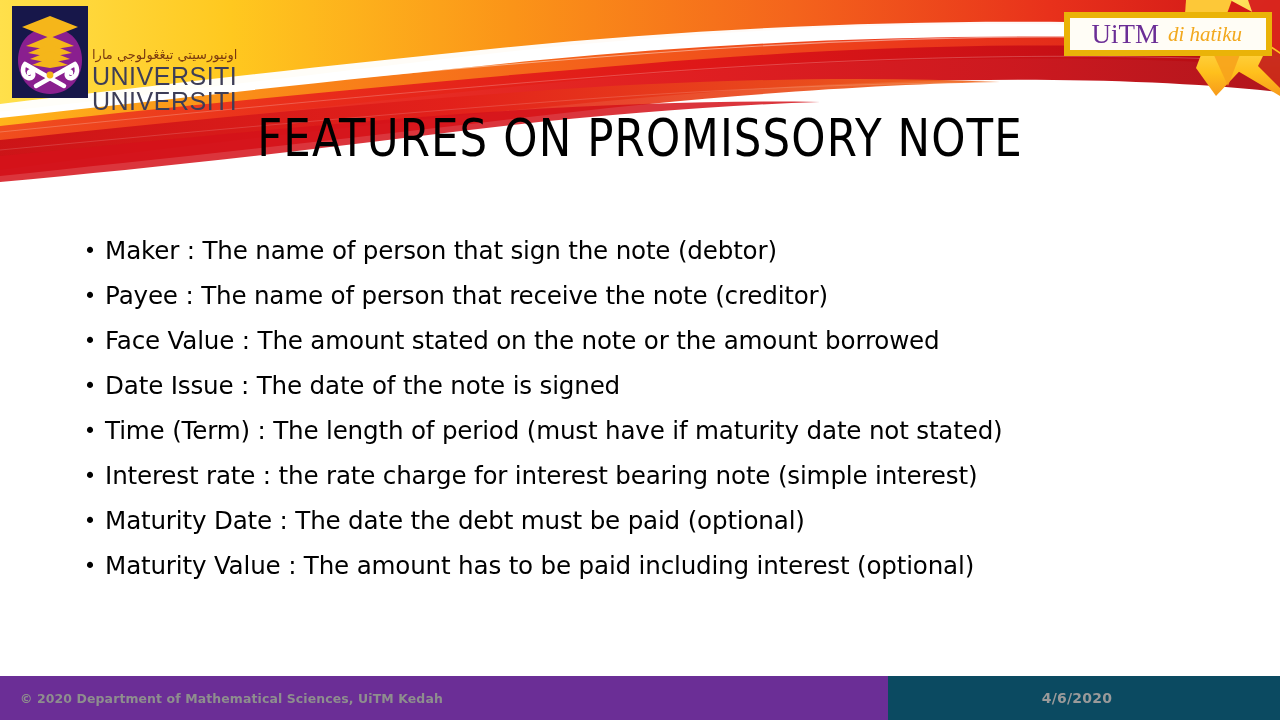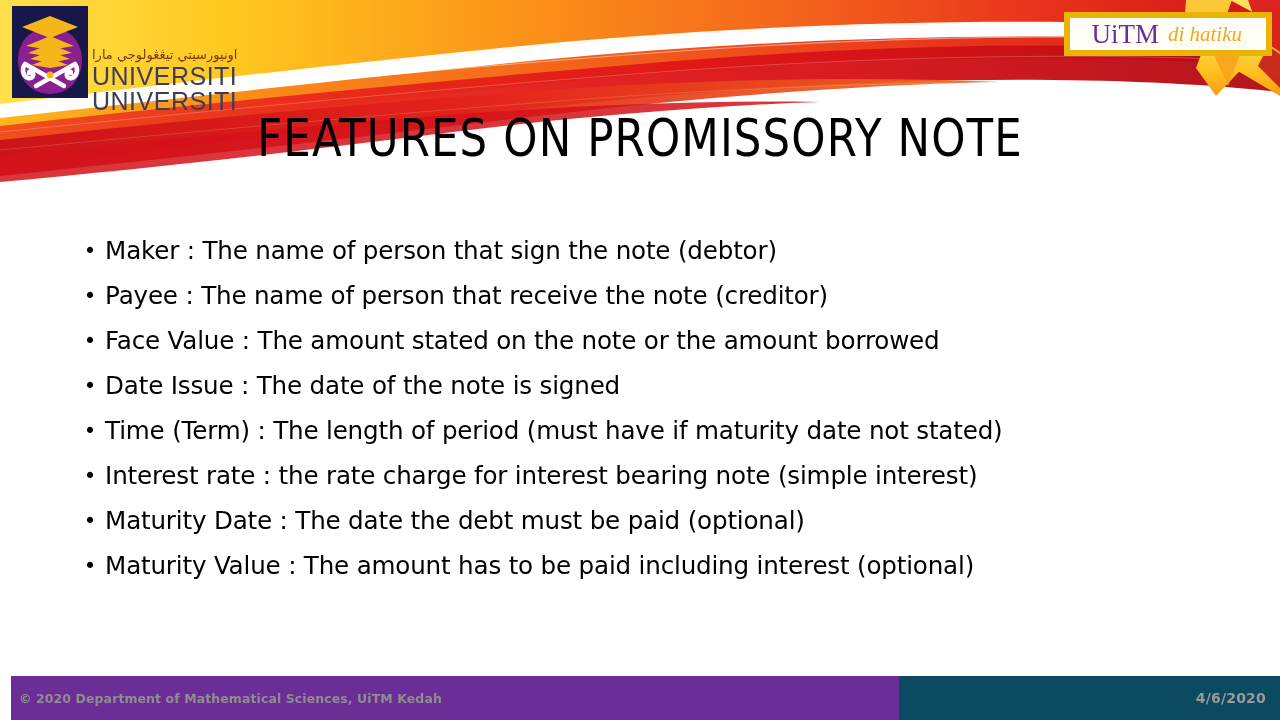--- a/index.html
+++ b/index.html
@@ -167,30 +167,29 @@
     height: 44px;
     display: flex;
   }
   .footer-left {
     width: 888px;
     height: 44px;
     background: #6b2e96;
     display: flex;
     align-items: center;
     box-sizing: border-box;
-    padding-left: 8px;
-    margin-left: 11px;
+    padding-left: 20px;
   }
   .footer-right {
     flex: 1;
     height: 44px;
     background: #0b4a61;
     display: flex;
     align-items: center;
-    justify-content: flex-end;
+    justify-content: center;
     box-sizing: border-box;
     padding-right: 14px;
   }
   .footer-text {
     font-family: "DejaVu Sans", sans-serif;
     font-size: 13px;
     font-weight: bold;
     color: #8e8e8e;
     letter-spacing: 0.1px;
     transform: scaleX(0.96);

